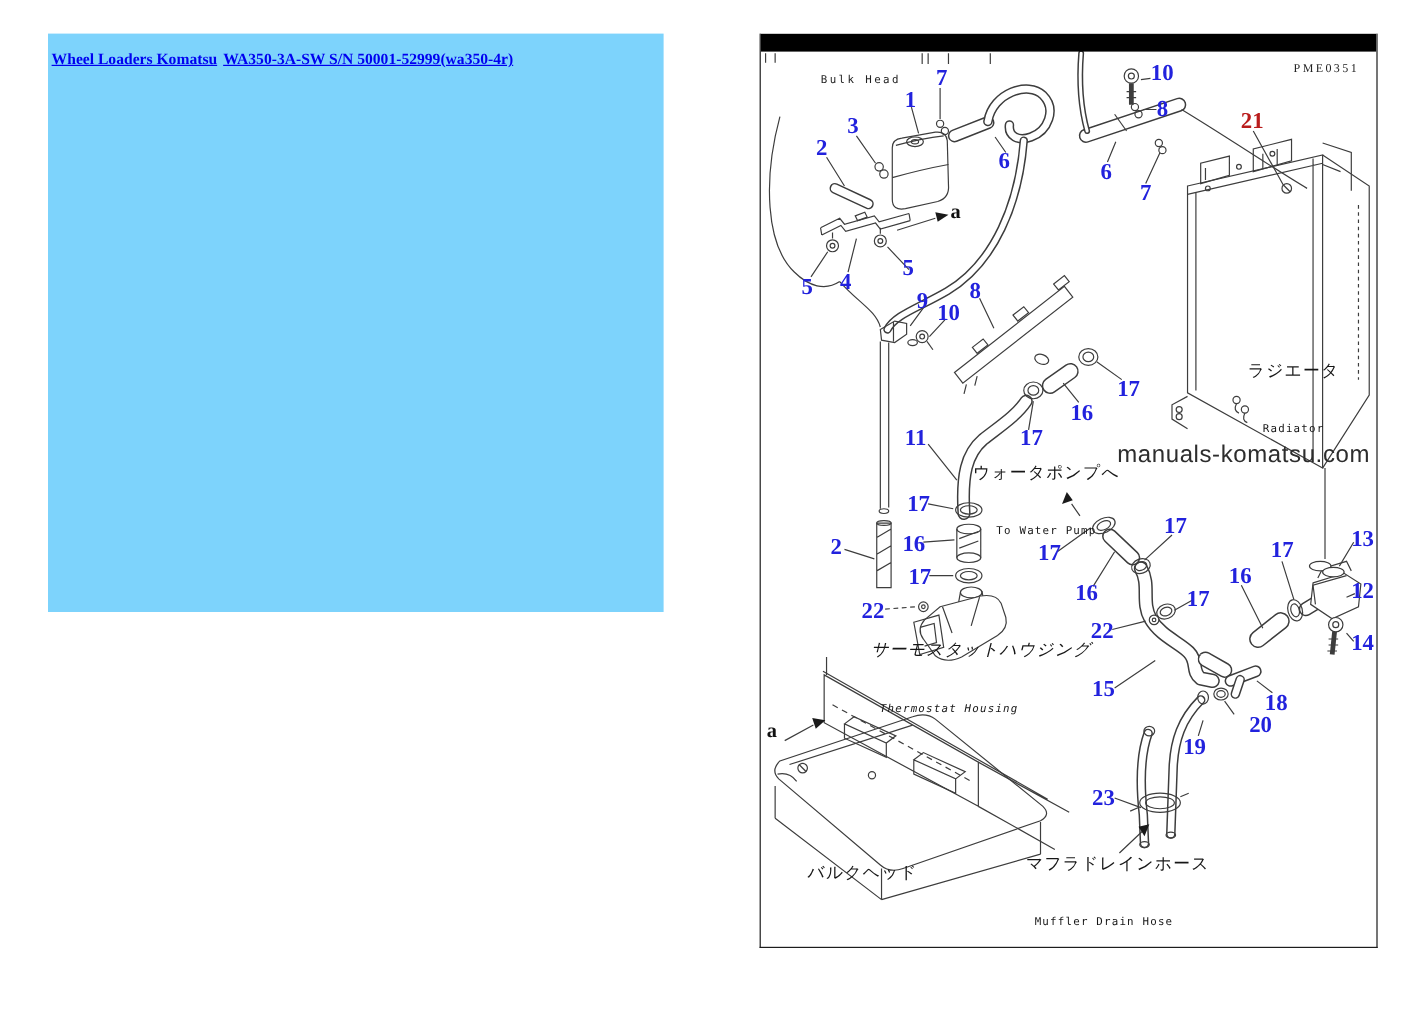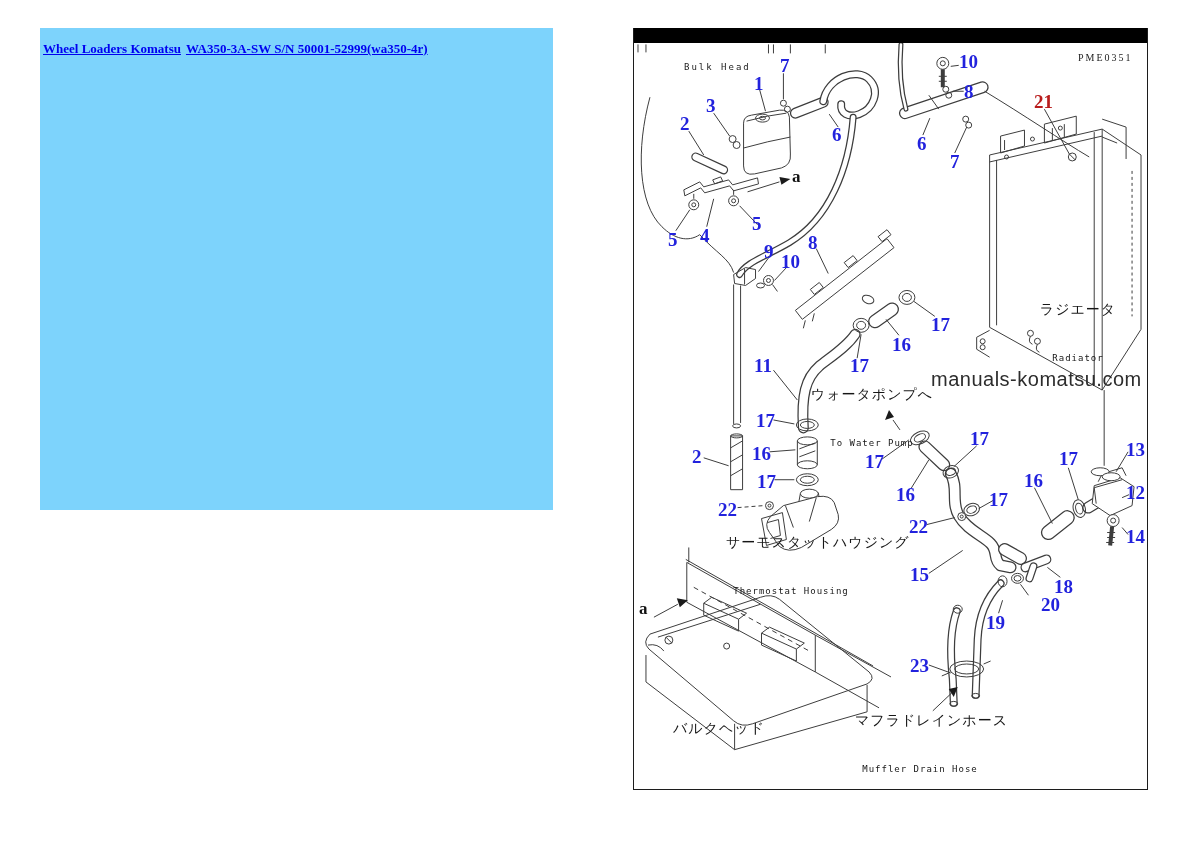--- a/index.html
+++ b/index.html
@@ -262,21 +262,21 @@
 
   <div id="labels-layer">
       <div class="plabel" style="left: 384px; top: 273px; width: 120px;">
         <div class="jp">ラジエータ</div>
         <div class="en">Radiator</div>
       </div>
       <div class="plabel" style="left: 173px; top: 358px; width: 130px;">
         <div class="jp">ウォータポンプへ</div>
         <div class="en">To Water Pump</div>
       </div>
-      <div class="plabel" style="left: 92px; top: 506px; width: 130px;">
+      <div class="plabel" style="left: 92px; top: 506px; width: 130px; font-style: italic;">
         <div class="jp">サーモスタットハウジング</div>
         <div class="en">Thermostat Housing</div>
       </div>
       <div class="plabel" style="left: 221px; top: 684px; width: 130px;">
         <div class="jp">マフラドレインホース</div>
         <div class="en">Muffler Drain Hose</div>
       </div>
       <div class="plabel" style="left: 39px; top: 692px; width: 90px;">
         <div class="jp">バルクヘッド</div>
       </div>

